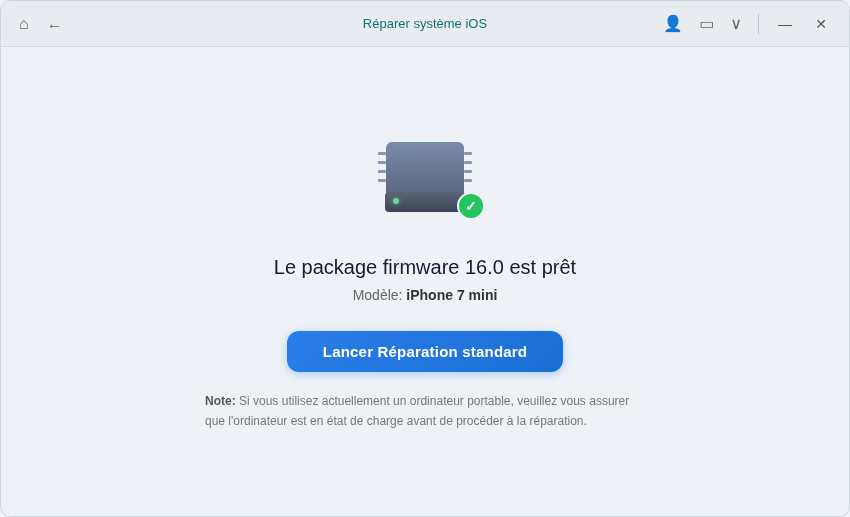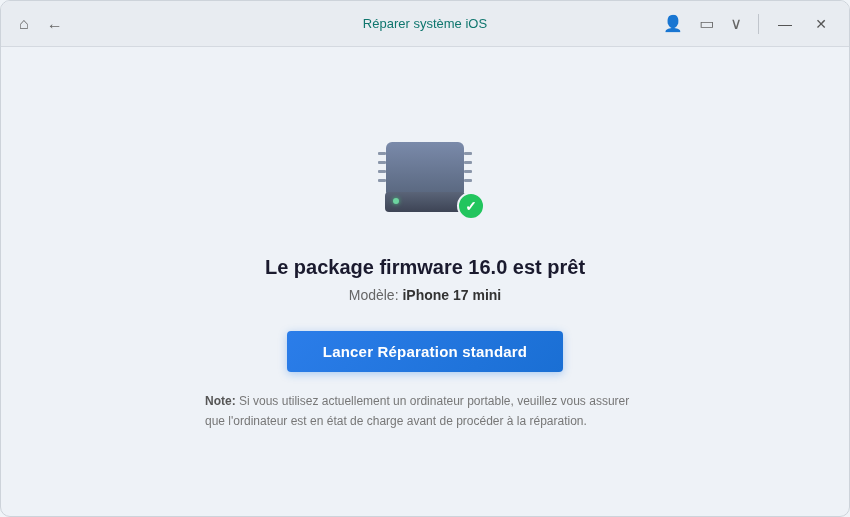--- a/index.html
+++ b/index.html
@@ -189,42 +189,42 @@
       align-items: center;
       justify-content: center;
       color: white;
       font-size: 14px;
       font-weight: bold;
     }
 
     .firmware-title {
       font-size: 20px;
       color: #1a1a2e;
-      font-weight: 700;
+      font-weight: 400;
       margin-bottom: 8px;
       text-align: center;
     }
 
     .model-text {
       font-size: 14px;
       color: #666;
       margin-bottom: 28px;
       text-align: center;
     }
 
     .model-text strong {
       color: #333;
       font-weight: 600;
     }
 
     .repair-button {
       background: linear-gradient(135deg, #2b7de9 0%, #1a6fd4 100%);
       color: white;
       border: none;
-      border-radius: 4px;
+      border-radius: 12px;
       padding: 12px 36px;
       font-size: 15px;
       font-weight: 600;
       cursor: pointer;
       letter-spacing: 0.2px;
       margin-bottom: 20px;
       box-shadow: 0 2px 8px rgba(43,125,233,0.35);
     }
 
     .note-text {
@@ -284,21 +284,21 @@
       </div>
       <div class="check-badge">
         <span>✓</span>
       </div>
     </div>
 
     <div class="firmware-title">Le package firmware 16.0 est prêt</div>
 
     <div class="model-text">
       <span>Modèle:</span>
-      <strong>iPhone 17 mini</strong>
+      <strong>iPhone 7 mini</strong>
     </div>
 
     <button class="repair-button">Lancer Réparation standard</button>
 
     <div class="note-text">
       <span class="note-label">Note:</span>
       <span>Si vous utilisez actuellement un ordinateur portable, veuillez vous assurer que l'ordinateur est en état de charge avant de procéder à la réparation.</span>
     </div>
 
   </div>

